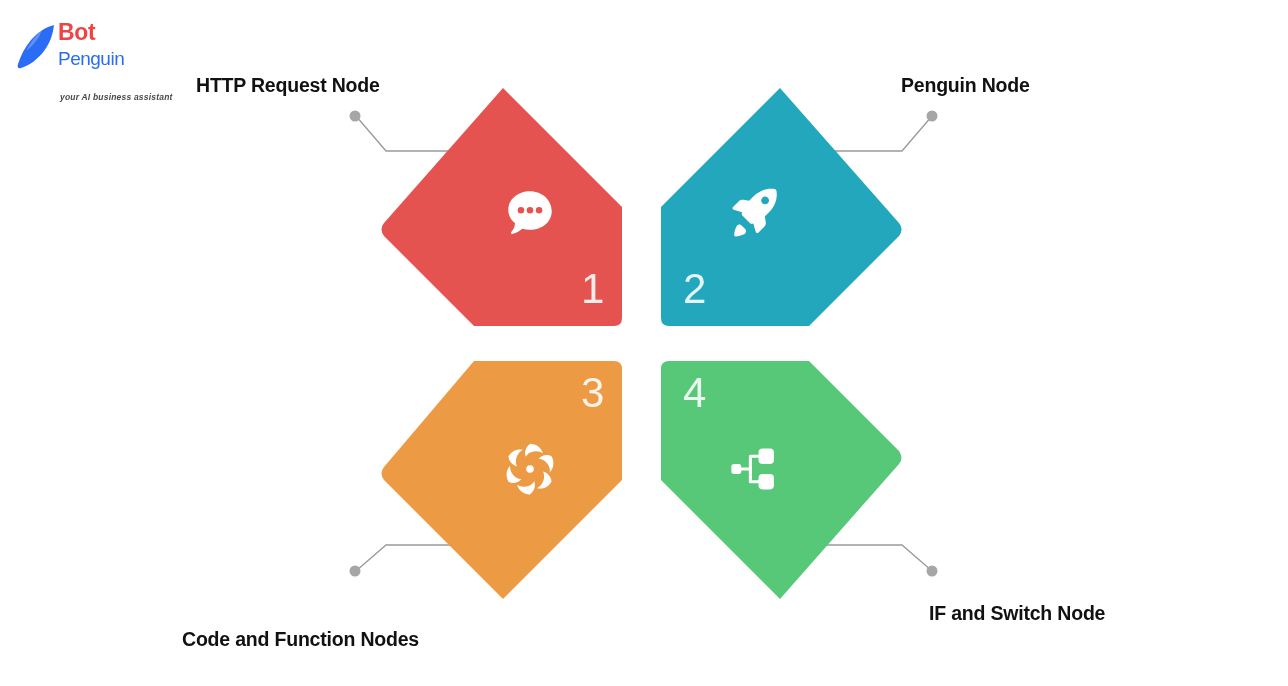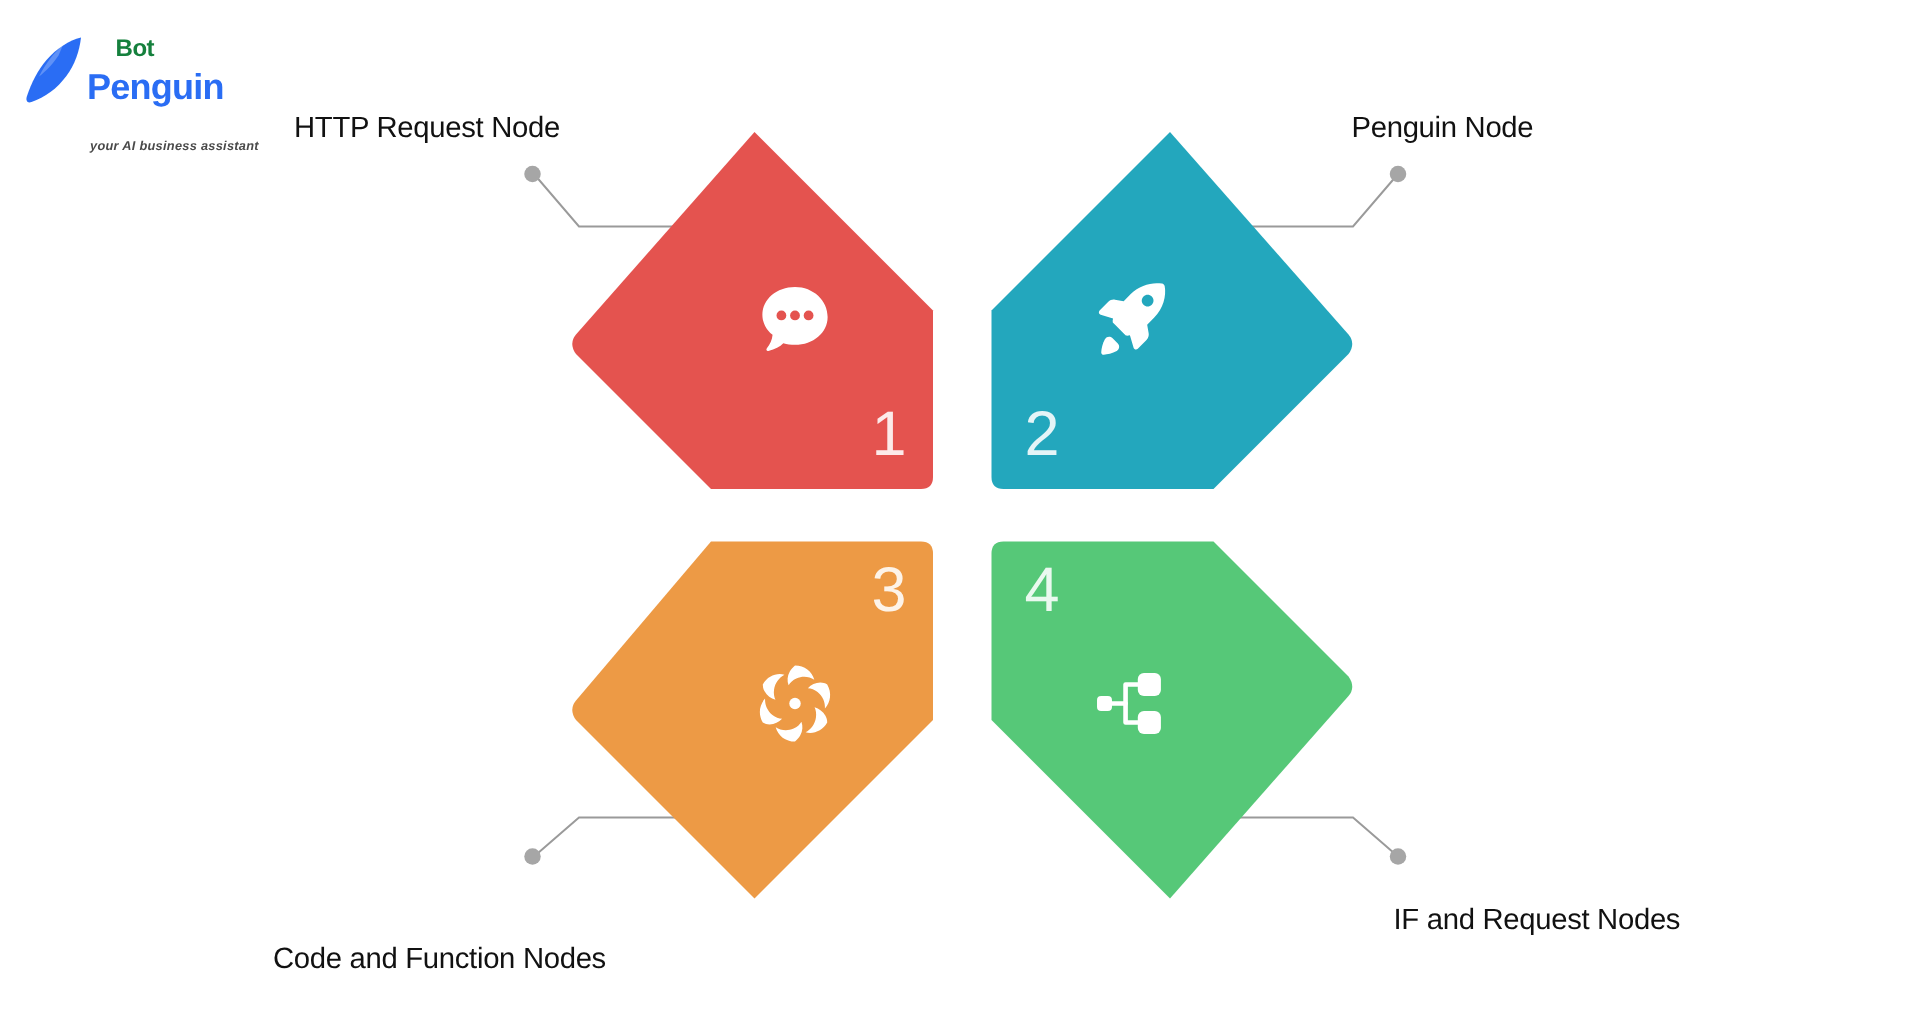--- a/index.html
+++ b/index.html
@@ -31,31 +31,30 @@
     height: 46px;
   }
   #brand-logo .logo-wordmark {
     position: absolute;
     left: 42px;
     top: 0;
     line-height: 1;
   }
   #brand-logo .word-bot {
     display: block;
-    font-size: 16px;
+    font-size: 23px;
     font-weight: bold;
-    color: #15803d;
+    color: #ef4444;
     letter-spacing: -0.3px;
     line-height: 25px;
-    margin-left: 19px;
   }
   #brand-logo .word-penguin {
     display: block;
-    font-size: 24px;
-    font-weight: bold;
+    font-size: 19px;
+    font-weight: normal;
     color: #2a6df4;
     letter-spacing: -0.5px;
     line-height: 28px;
   }
   #brand-logo .logo-tagline {
     position: absolute;
     left: 44px;
     top: 72px;
     font-size: 8.5px;
     font-style: italic;
@@ -129,21 +128,21 @@
 
   #node-1 .node-number { left: 203px; top: 186px; }
   #node-2 .node-number { left: 28px;  top: 186px; }
   #node-3 .node-number { left: 203px; top: 17px; }
   #node-4 .node-number { left: 28px;  top: 17px; }
 
   
   .node-label {
     position: absolute;
     font-size: 19.5px;
-    font-weight: normal;
+    font-weight: bold;
     color: #111111;
     letter-spacing: -0.2px;
     white-space: nowrap;
     line-height: 1;
   }
   #label-1 { left: 196px; top: 76px; }
   #label-2 { left: 901px; top: 76px; }
   #label-3 { left: 182px; top: 630px; }
   #label-4 { left: 929px; top: 604px; }
 </style>
@@ -276,13 +275,13 @@
       </svg>
     </div>
     <div class="node-number">4</div>
   </div>
 
 </div>
 
 <div class="node-label" id="label-1">HTTP Request Node</div>
 <div class="node-label" id="label-2">Penguin Node</div>
 <div class="node-label" id="label-3">Code and Function Nodes</div>
-<div class="node-label" id="label-4">IF and Request Nodes</div>
+<div class="node-label" id="label-4">IF and Switch Node</div>
 
 </body></html>

